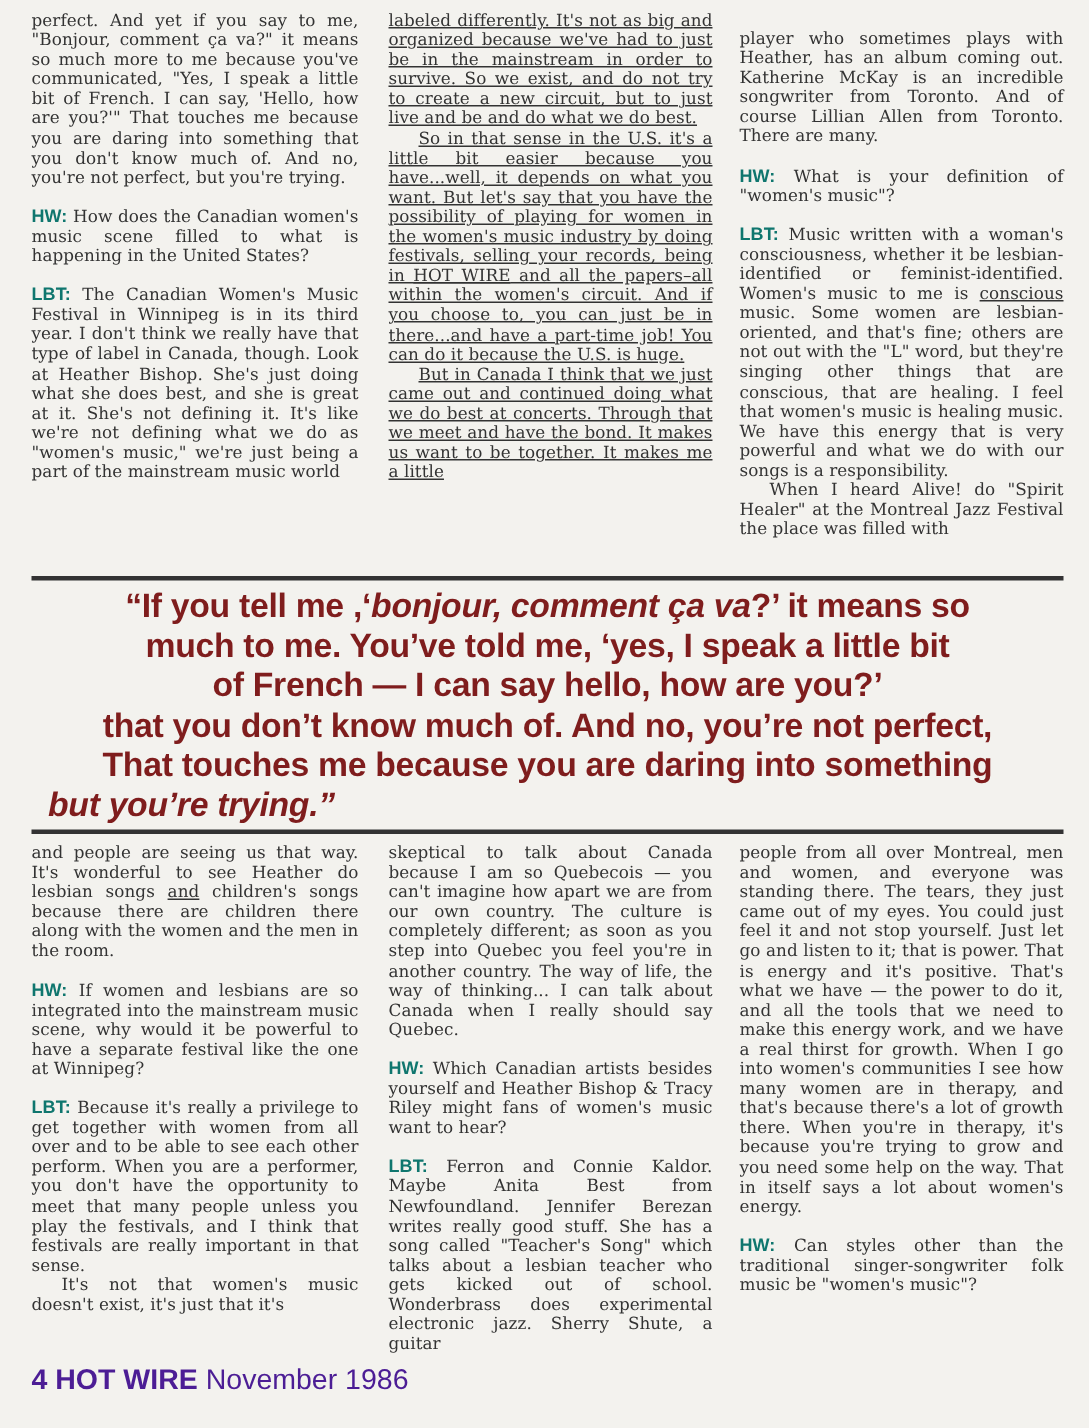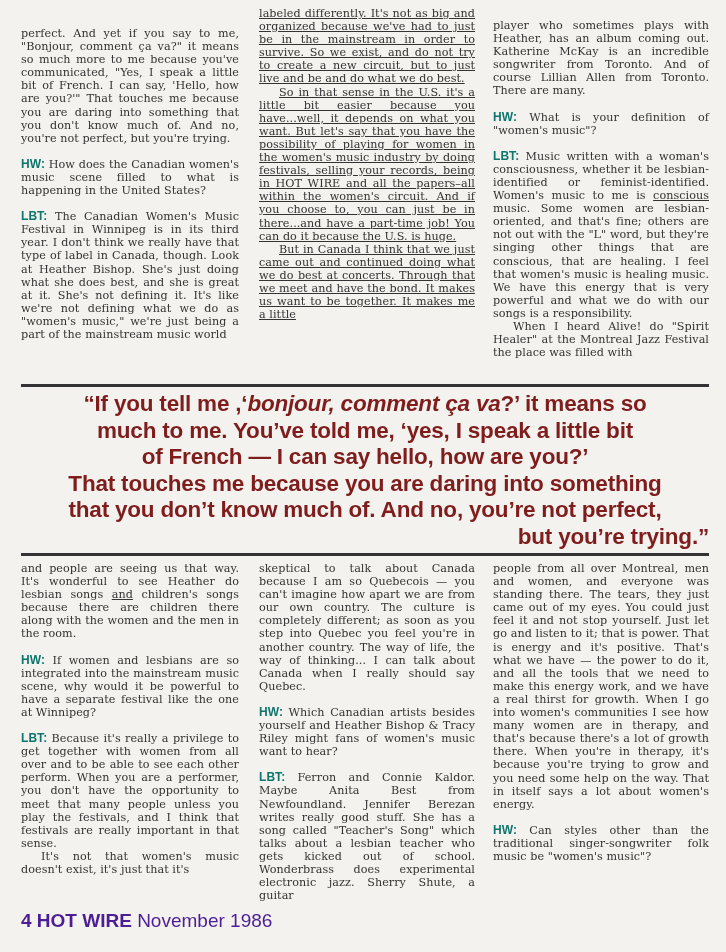--- a/index.html
+++ b/index.html
@@ -17,37 +17,37 @@
     line-height: 13.1px;
     text-align: justify;
     letter-spacing: 0.05px;
     color: #333;
   }
   .col p { margin: 0; }
   .col p.indent { text-indent: 20px; }
   .col p.gap { margin-top: 13px; }
   .spk { font-family: "Liberation Sans", sans-serif; font-weight: bold; font-size: 12px; color: #0f766e; }
   .u { text-decoration: underline; }
-  .top1 { left: 21px; top: 7px; width: 218px; margin-top: 20px; }
+  .top1 { left: 21px; top: 7px; width: 218px; }
   .top2 { left: 259px; top: 7px; width: 216px; text-decoration: underline; }
   .top3 { left: 493px; top: 19px; width: 216px; }
   .bot1 { left: 21px; top: 562px; width: 218px; }
   .bot2 { left: 259px; top: 562px; width: 216px; }
   .bot3 { left: 493px; top: 562px; width: 216px; }
   .rule { position: absolute; left: 21px; width: 688px; height: 3px; background: #333; }
   .rule.r1 { top: 384px; }
   .rule.r2 { top: 553px; }
   .pull {
     position: absolute; left: 21px; top: 391px; width: 688px;
     font-family: "Liberation Sans", sans-serif;
     font-weight: bold; font-size: 22.5px; line-height: 26.5px;
     color: #7f1d1d; letter-spacing: -0.2px;
   }
   .pull .pl { display: block; text-align: center; white-space: nowrap; }
-  .pull .pl.left { text-align: right; padding-left: 11px; }
+  .pull .pl.left { text-align: left; padding-left: 11px; font-style: italic; }
   .pull i { font-style: italic; }
   .footer {
     position: absolute; left: 21px; top: 910px;
     font-family: "Liberation Sans", sans-serif; font-size: 19px; color: #4c1d95;
     white-space: nowrap;
   }
   .footer b { font-weight: bold; }
 </style>
 </head>
 <body>
@@ -71,22 +71,22 @@
     <p class="gap"><span class="spk">HW:</span> <span>What is your definition of "women's music"?</span></p>
     <p class="gap"><span class="spk">LBT:</span> <span>Music written with a woman's consciousness, whether it be lesbian-identified or feminist-identified. Women's music to me is </span><span class="u">conscious</span><span> music. Some women are lesbian-oriented, and that's fine; others are not out with the "L" word, but they're singing other things that are conscious, that are healing. I feel that women's music is healing music. We have this energy that is very powerful and what we do with our songs is a responsibility.</span></p>
     <p class="indent">When I heard Alive! do "Spirit Healer" at the Montreal Jazz Festival the place was filled with</p>
   </div>
 
   <div class="rule r1"></div>
   <div class="pull">
     <span class="pl"><span>“If you tell me ,‘</span><i>bonjour, comment ça va</i><span>?’ it means so</span></span>
     <span class="pl">much to me. You’ve told me, ‘yes, I speak a little bit</span>
     <span class="pl">of French — I can say hello, how are you?’</span>
+    <span class="pl">that you don’t know much of. And no, you’re not perfect,</span>
     <span class="pl">That touches me because you are daring into something</span>
-    <span class="pl">that you don’t know much of. And no, you’re not perfect,</span>
     <span class="pl left">but you’re trying.”</span>
   </div>
   <div class="rule r2"></div>
 
   <div class="col bot1">
     <p><span>and people are seeing us that way. It's wonderful to see Heather do lesbian songs </span><span class="u">and</span><span> children's songs because there are children there along with the women and the men in the room.</span></p>
     <p class="gap"><span class="spk">HW:</span> <span>If women and lesbians are so integrated into the mainstream music scene, why would it be powerful to have a separate festival like the one at Winnipeg?</span></p>
     <p class="gap"><span class="spk">LBT:</span> <span>Because it's really a privilege to get together with women from all over and to be able to see each other perform. When you are a performer, you don't have the opportunity to meet that many people unless you play the festivals, and I think that festivals are really important in that sense.</span></p>
     <p class="indent">It's not that women's music doesn't exist, it's just that it's</p>
   </div>

